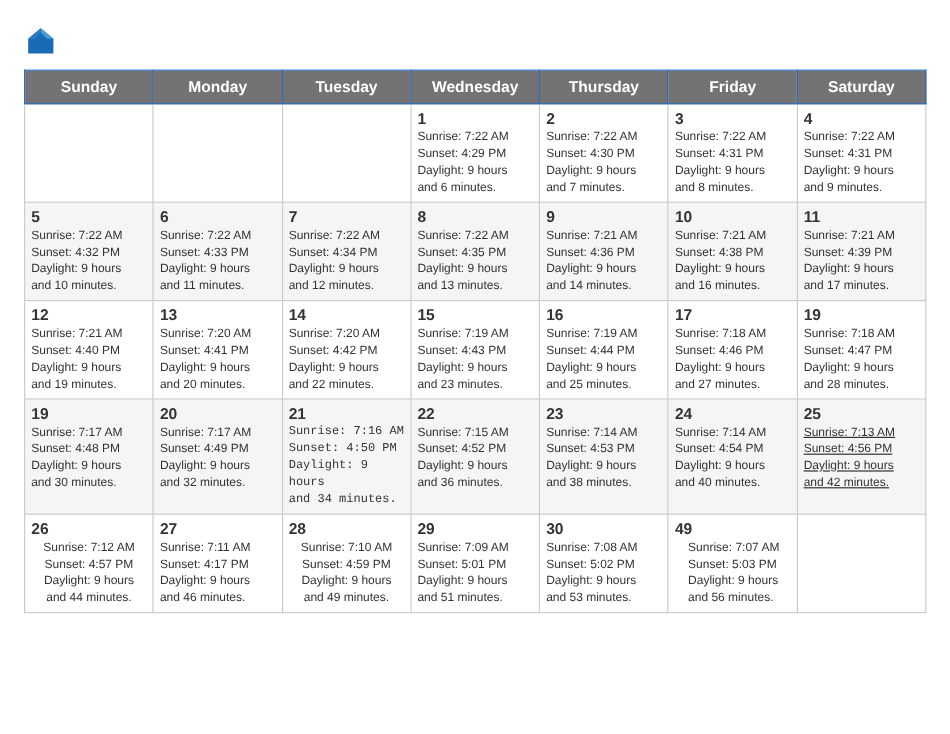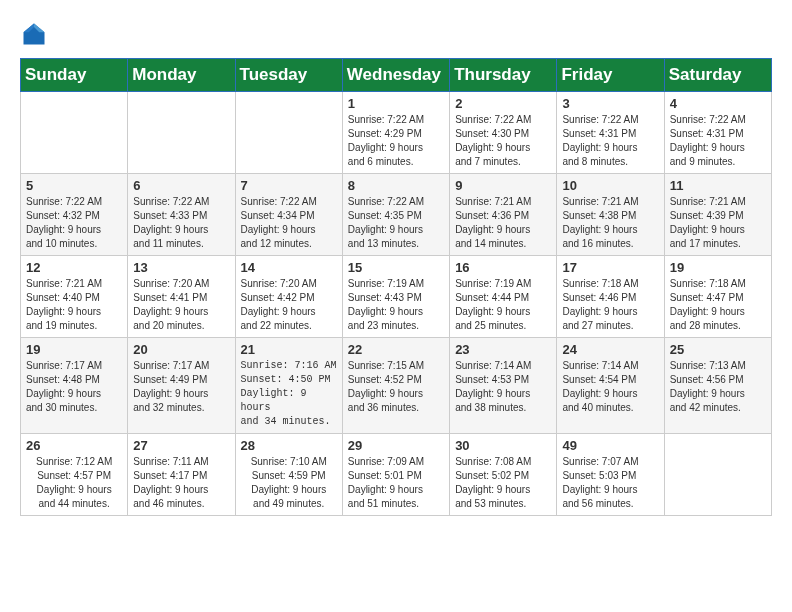--- a/index.html
+++ b/index.html
@@ -43,27 +43,27 @@
     .location-title {
       font-size: 15px;
       color: #333;
     }
     .calendar {
       width: 100%;
       border-collapse: collapse;
       border: 1px solid #ccc;
     }
     .calendar th {
-      background-color: #15803d;
+      background-color: #737373;
       color: #fff;
-      font-size: 17px;
+      font-size: 13px;
       font-weight: bold;
       padding: 6px 4px;
       border: 1px solid #2a6ebb;
-      text-align: left;
+      text-align: center;
     }
     .calendar td {
       vertical-align: top;
       border: 1px solid #ccc;
       padding: 4px 5px;
       font-size: 10.5px;
       color: #333;
       width: calc(100% / 7);
       min-height: 80px;
       background: #fff;
@@ -294,21 +294,21 @@
         </td>
         <td>
           <span class="day-number">24</span>
           <div class="day-info" style="white-space: pre-line;">Sunrise: 7:14 AM
 Sunset: 4:54 PM
 Daylight: 9 hours
 and 40 minutes.</div>
         </td>
         <td>
           <span class="day-number">25</span>
-          <div class="day-info" style="white-space: pre-line;">Sunrise: 7:13 AM
+          <div class="day-info" style="white-space: pre-line; text-decoration: underline;">Sunrise: 7:13 AM
 Sunset: 4:56 PM
 Daylight: 9 hours
 and 42 minutes.</div>
         </td>
       </tr>
       <tr>
         <td>
           <span class="day-number">26</span>
           <div class="day-info" style="white-space: pre-line; text-align: center;">Sunrise: 7:12 AM
 Sunset: 4:57 PM
@@ -338,21 +338,21 @@
         </td>
         <td>
           <span class="day-number">30</span>
           <div class="day-info" style="white-space: pre-line;">Sunrise: 7:08 AM
 Sunset: 5:02 PM
 Daylight: 9 hours
 and 53 minutes.</div>
         </td>
         <td>
           <span class="day-number">49</span>
-          <div class="day-info" style="white-space: pre-line;">Sunrise: 7:07 AM
+          <div class="day-info" style="white-space: pre-line; margin-left: 11px;">Sunrise: 7:07 AM
 Sunset: 5:03 PM
 Daylight: 9 hours
 and 56 minutes.</div>
         </td>
         <td class="empty"></td>
       </tr>
     </tbody>
 </table>
 
 </body></html>

